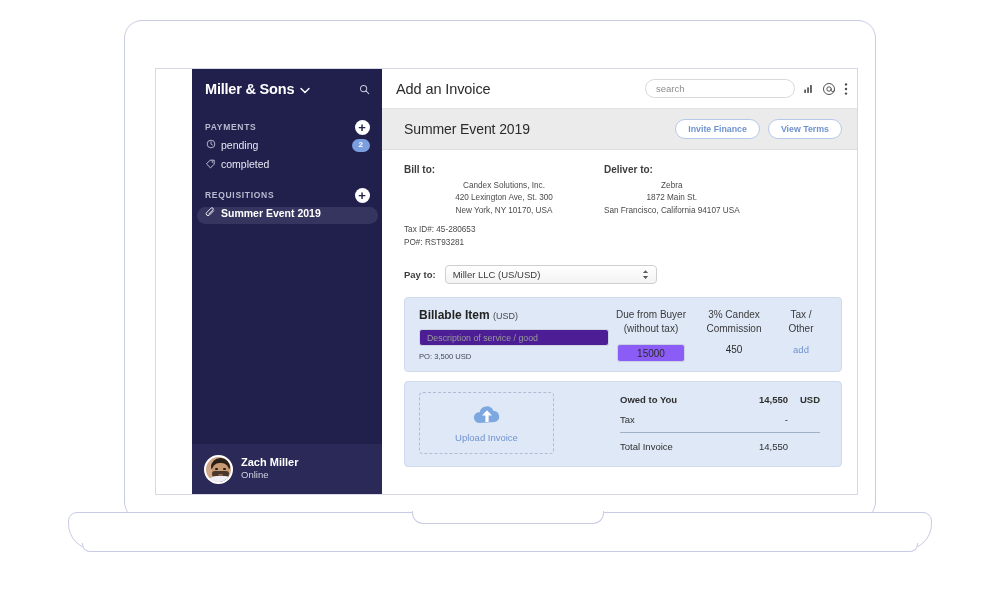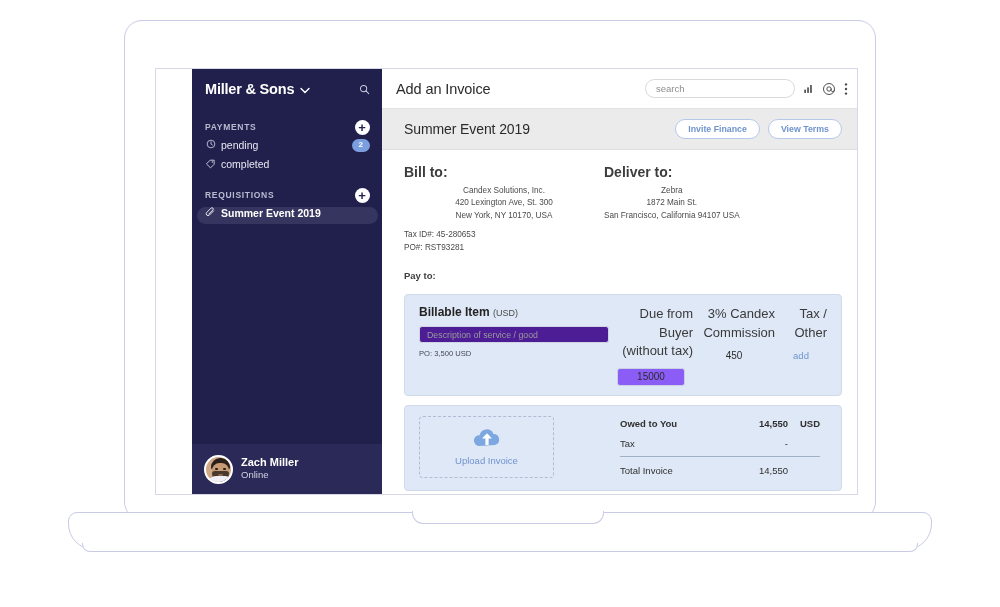--- a/index.html
+++ b/index.html
@@ -177,21 +177,21 @@
     background: #ffffff; color: #6f93d0;
     font-size: 8.8px; font-weight: bold;
     padding: 4px 12px; line-height: 1.2;
     font-family: "Liberation Sans", sans-serif;
   }
 
   #body-area { padding: 14px 18px 0 22px; }
 
   .addr-grid { display: flex; gap: 0; }
   .addr-col-left { width: 200px; }
-  .addr-label { font-size: 14px; font-weight: bold; color: #3d3d3d; margin-bottom: 5px; }
+  .addr-label { font-size: 10px; font-weight: bold; color: #3d3d3d; margin-bottom: 5px; }
   .addr-lines { font-size: 8.2px; color: #4a4a4a; line-height: 1.52; text-align: center; }
   .addr-extra { font-size: 8.2px; color: #4a4a4a; line-height: 1.52; margin-top: 7px; }
 
   .payto-row { display: flex; align-items: center; gap: 9px; margin-top: 16px; }
   .payto-label { font-size: 9.5px; font-weight: bold; color: #3d3d3d; }
   .payto-select {
     width: 212px; height: 19px;
     border: 1px solid #cfcfcf; border-radius: 4px;
     background: linear-gradient(#ffffff, #f3f3f3);
     display: flex; align-items: center;
@@ -218,21 +218,21 @@
     background: #4c1d95;
     font-size: 8.8px; color: #9b9b9b;
     padding: 0 7px;
     font-family: "Liberation Sans", sans-serif;
     outline: none;
   }
   .desc-input::placeholder { color: #9b9b9b; }
   .po-note { font-size: 7.6px; color: #43475a; margin-top: 6px; }
 
   .amount-col { text-align: center; }
-  .amount-col .hdr { font-size: 13px; color: #3a3a3a; line-height: 1.4; text-align: right; }
+  .amount-col .hdr { font-size: 10px; color: #3a3a3a; line-height: 1.4; }
   .amount-col .val { margin-top: 8px; font-size: 10px; color: #2b2b2b; }
   .amount-input {
     width: 68px; height: 18px;
     border: 1px solid #c9d2e0; border-radius: 3px;
     background: #8b5cf6; text-align: center;
     font-size: 10px; color: #2b2b2b;
     font-family: "Liberation Sans", sans-serif; outline: none;
   }
   .link-add { color: #6f93d0; font-size: 9.5px; }
   .col-due { width: 84px; }
@@ -417,20 +417,29 @@
           <div class="addr-lines">
             <div>Zebra</div>
             <div>1872 Main St.</div>
             <div>San Francisco, California 94107 USA</div>
           </div>
         </div>
       </div>
 
       <div class="payto-row">
         <span class="payto-label">Pay to:</span>
+        <div class="payto-select">
+          <span class="val">Miller LLC (US/USD)</span>
+          <span class="stepper">
+            <svg width="7" height="11" viewBox="0 0 8 12">
+                <path d="M4 1 L7 4.4 L1 4.4 Z" fill="#5a5a5a"></path>
+                <path d="M4 11 L7 7.6 L1 7.6 Z" fill="#5a5a5a"></path>
+              </svg>
+          </span>
+        </div>
       </div>
 
       <div class="card" id="billable-card">
         <div class="billable-left">
           <div class="billable-title">
             <span>Billable Item</span>
             <span class="unit">(USD)</span>
           </div>
           <input class="desc-input" placeholder="Description of service / good" style="">
           <div class="po-note">PO: 3,500 USD</div>

